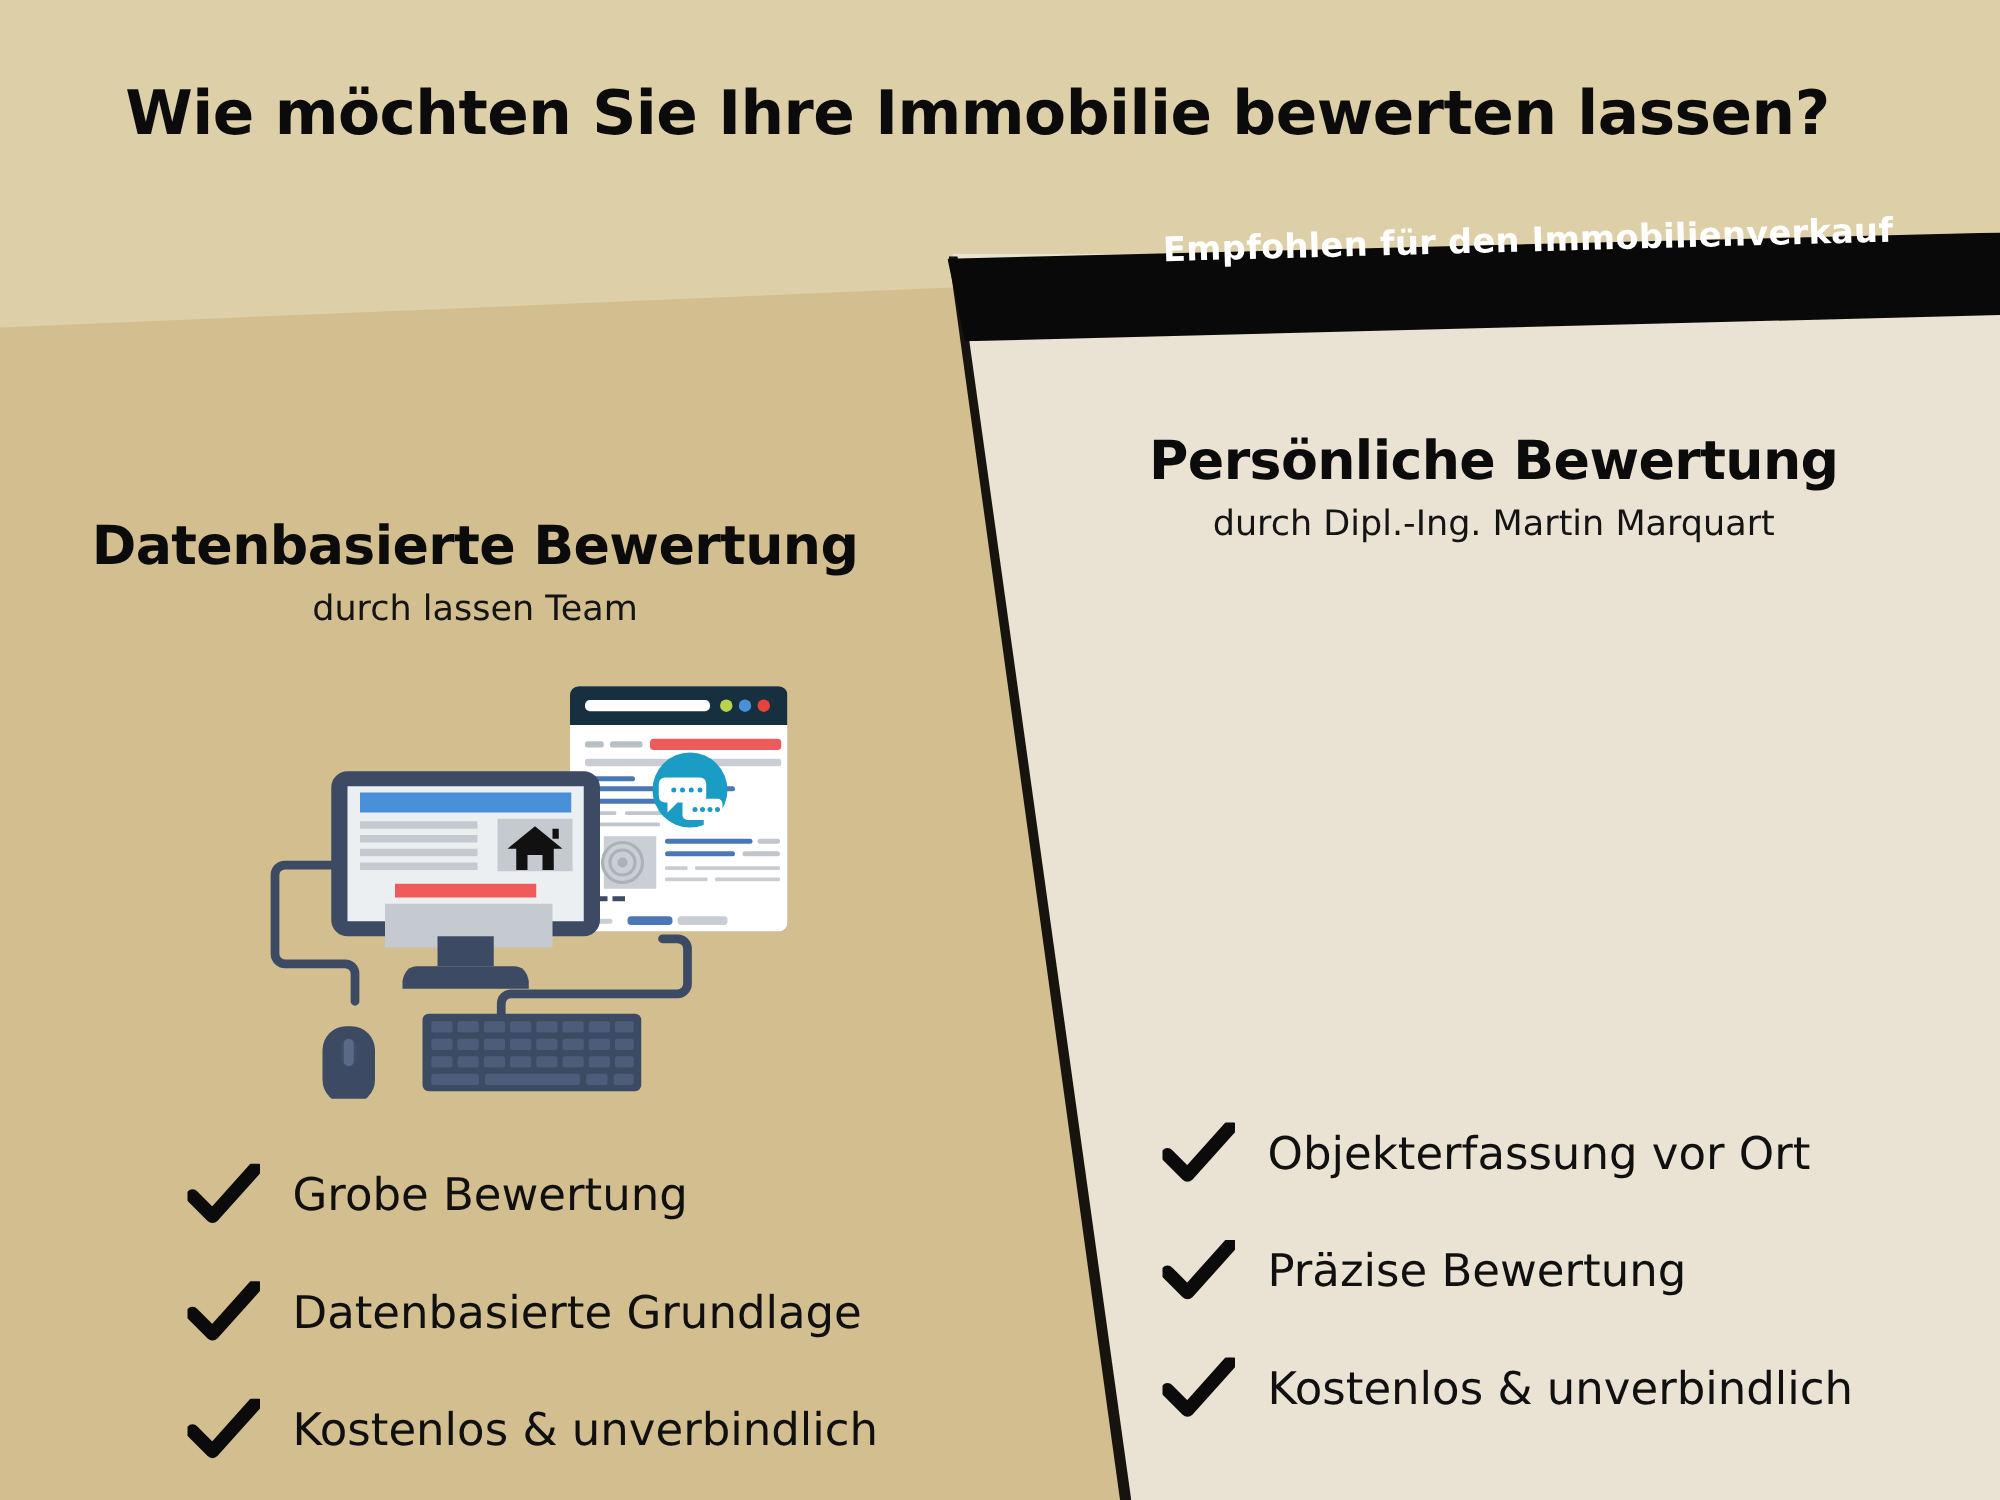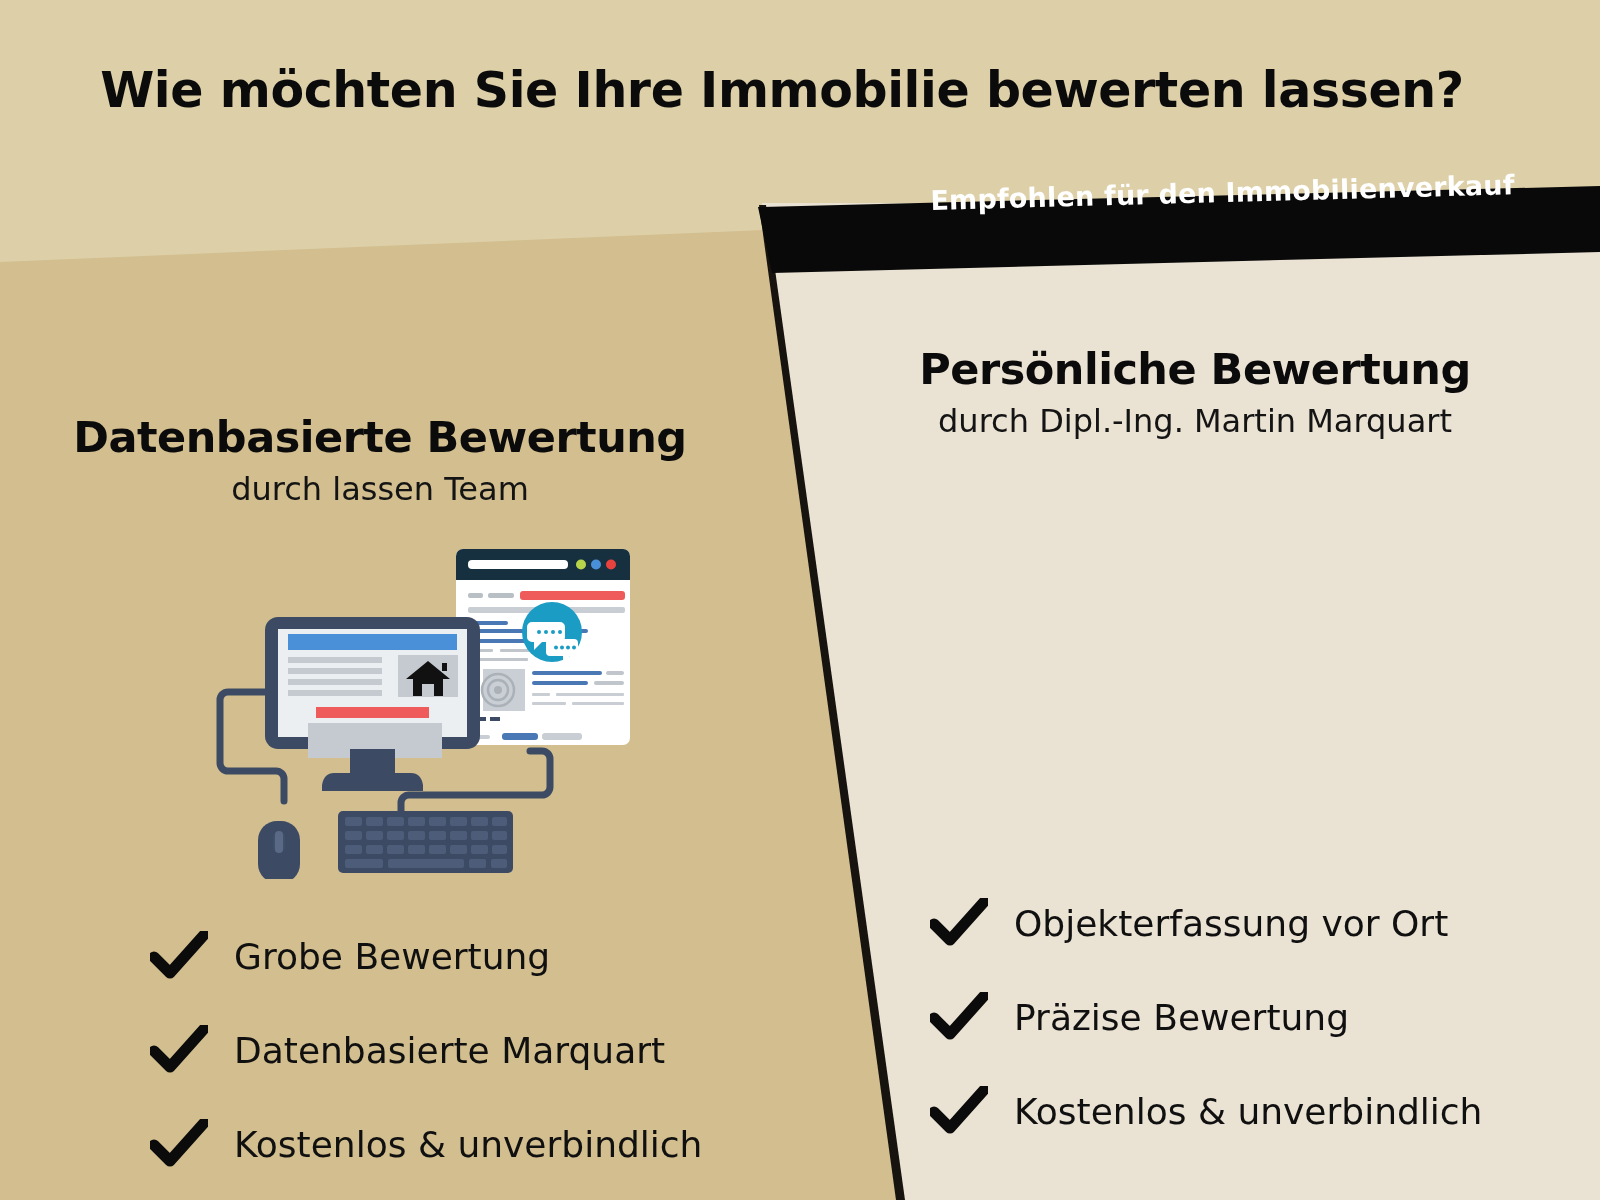--- a/index.html
+++ b/index.html
@@ -80,21 +80,21 @@
     text-align:center;
     font-size:43px;
     font-weight:700;
     color:#0b0b0b;
     letter-spacing:-0.5px;
     white-space:nowrap;
     font-family:"DejaVu Sans", sans-serif;
   }
   .h-sub {
     text-align:center;
-    font-size:32px;
+    font-size:28px;
     font-weight:400;
     color:#141414;
     margin-top:8px;
     white-space:nowrap;
     font-family:"DejaVu Sans", sans-serif;
   }
 
   .left-heading  { position:absolute; left:0; top:348px; width:760px; }
   .right-heading { position:absolute; left:0; top:308px; width:810px; }
 
@@ -280,21 +280,21 @@
         <svg class="check-mark" viewBox="0 0 58 50">
           <path d="M4 26 L20 42 L54 4" fill="none" stroke="#0b0b0b" stroke-width="11" stroke-linecap="round" stroke-linejoin="round"></path>
         </svg>
         <span class="check-label">Grobe Bewertung</span>
       </div>
 
       <div class="check-row">
         <svg class="check-mark" viewBox="0 0 58 50">
           <path d="M4 26 L20 42 L54 4" fill="none" stroke="#0b0b0b" stroke-width="11" stroke-linecap="round" stroke-linejoin="round"></path>
         </svg>
-        <span class="check-label">Datenbasierte Marquart</span>
+        <span class="check-label">Datenbasierte Grundlage</span>
       </div>
 
       <div class="check-row">
         <svg class="check-mark" viewBox="0 0 58 50">
           <path d="M4 26 L20 42 L54 4" fill="none" stroke="#0b0b0b" stroke-width="11" stroke-linecap="round" stroke-linejoin="round"></path>
         </svg>
         <span class="check-label">Kostenlos &amp; unverbindlich</span>
       </div>
 
     </div>

